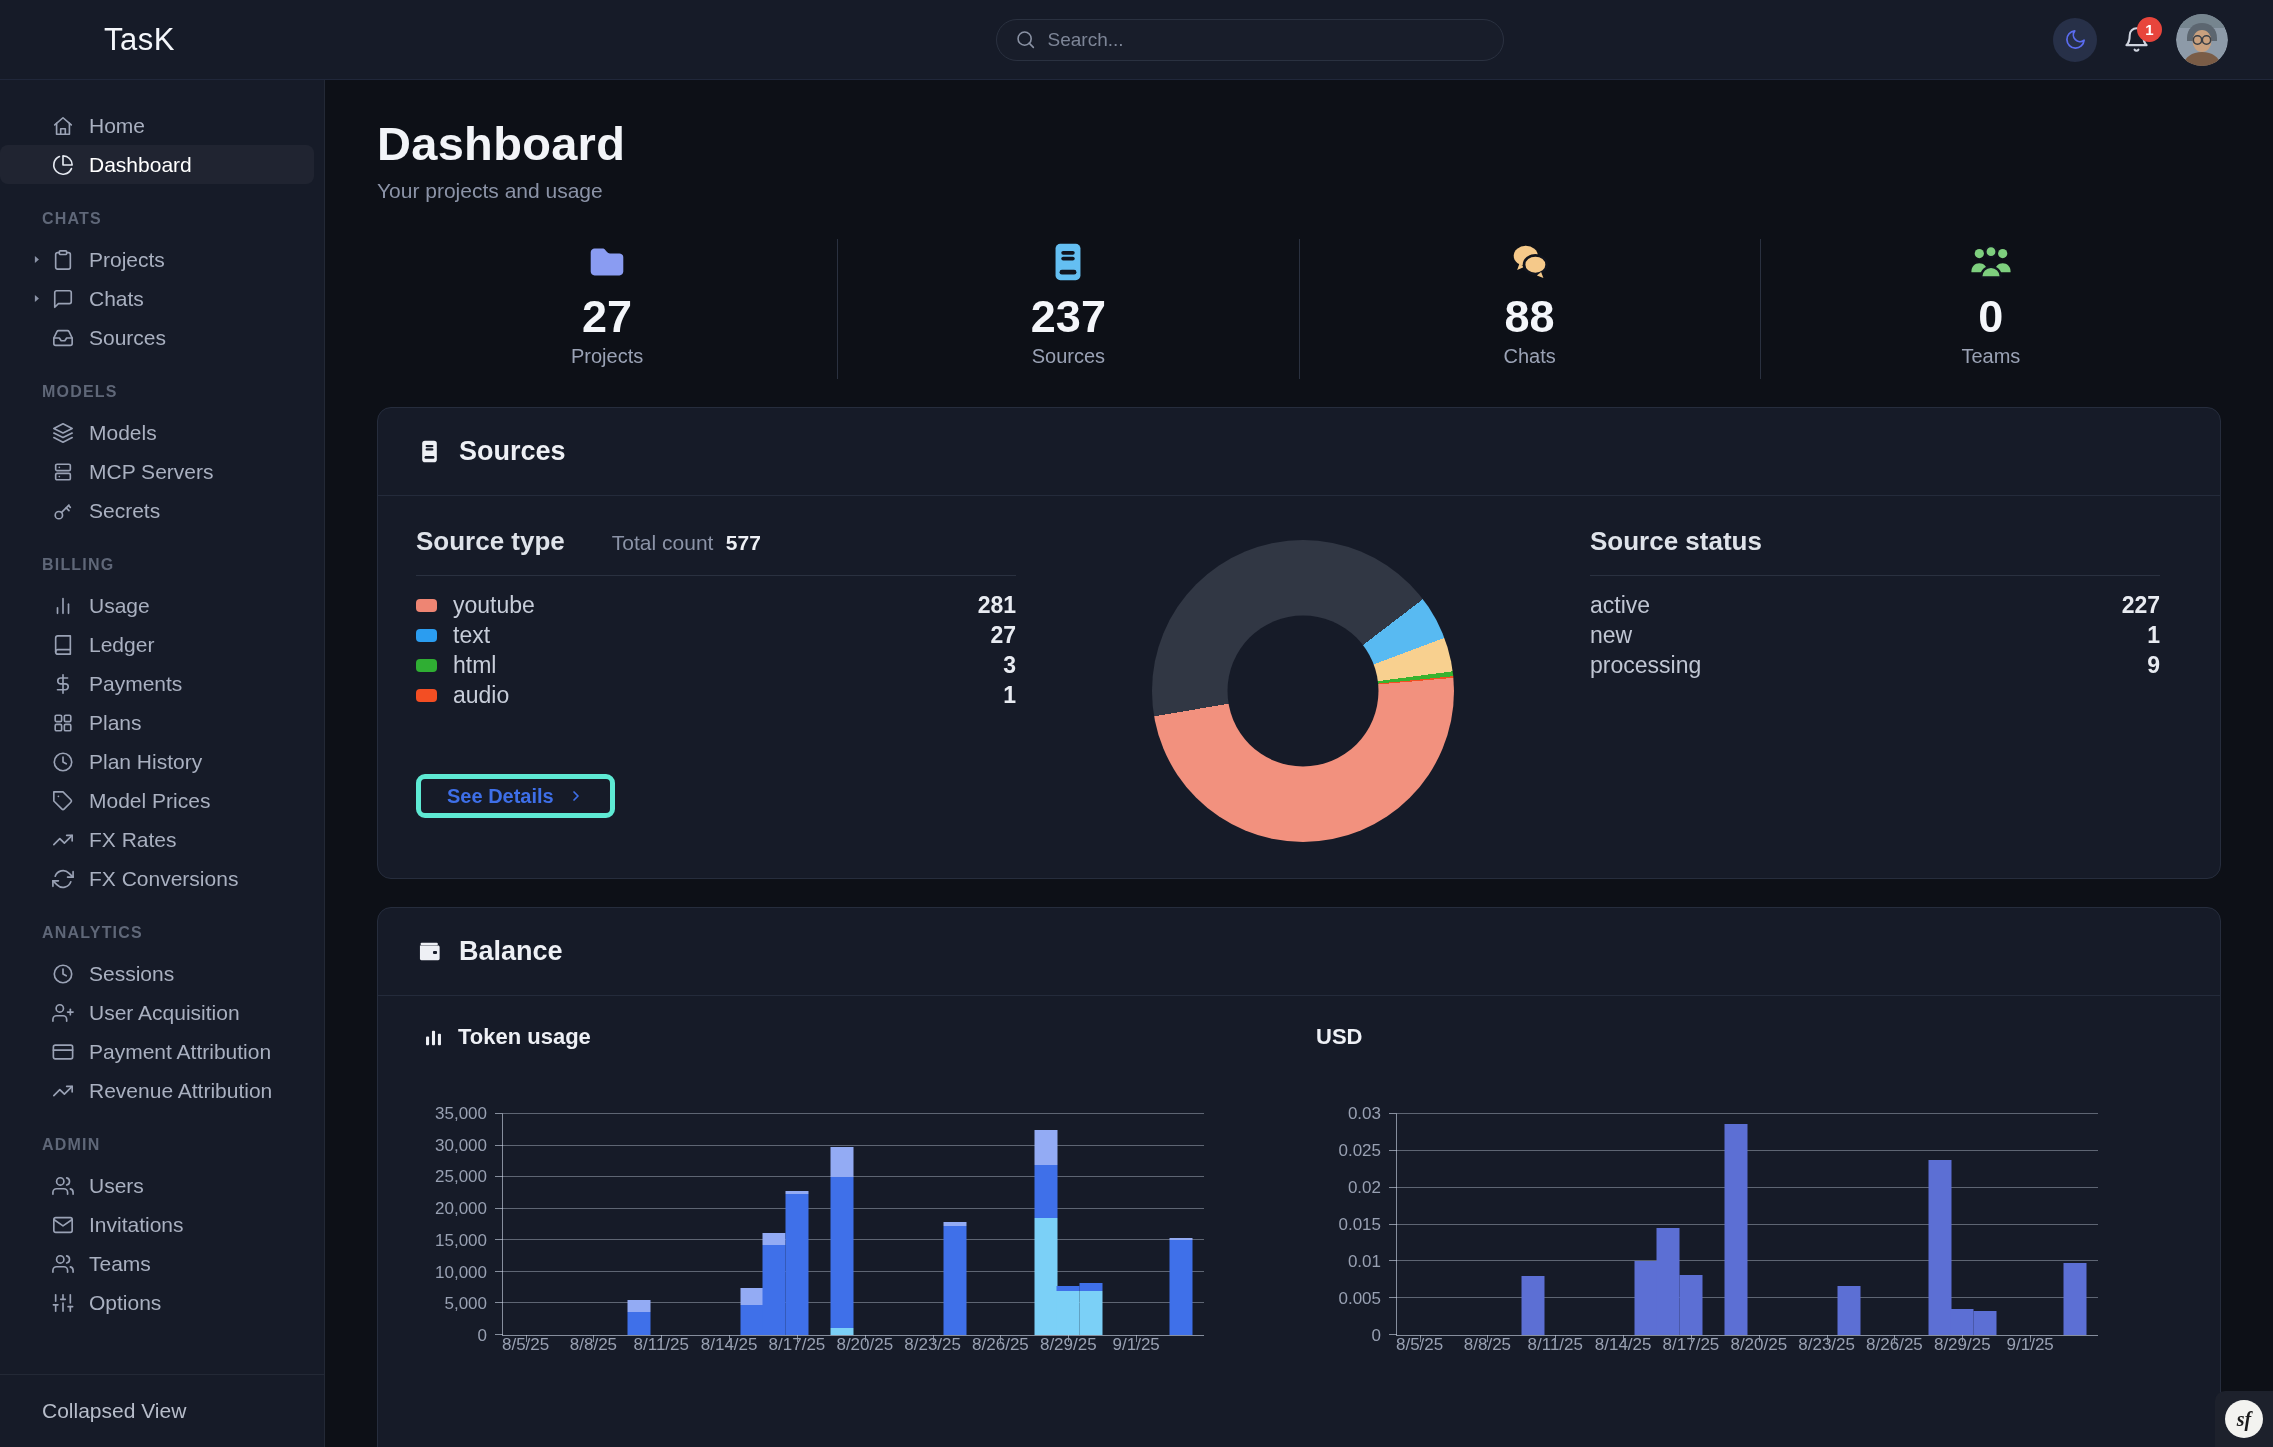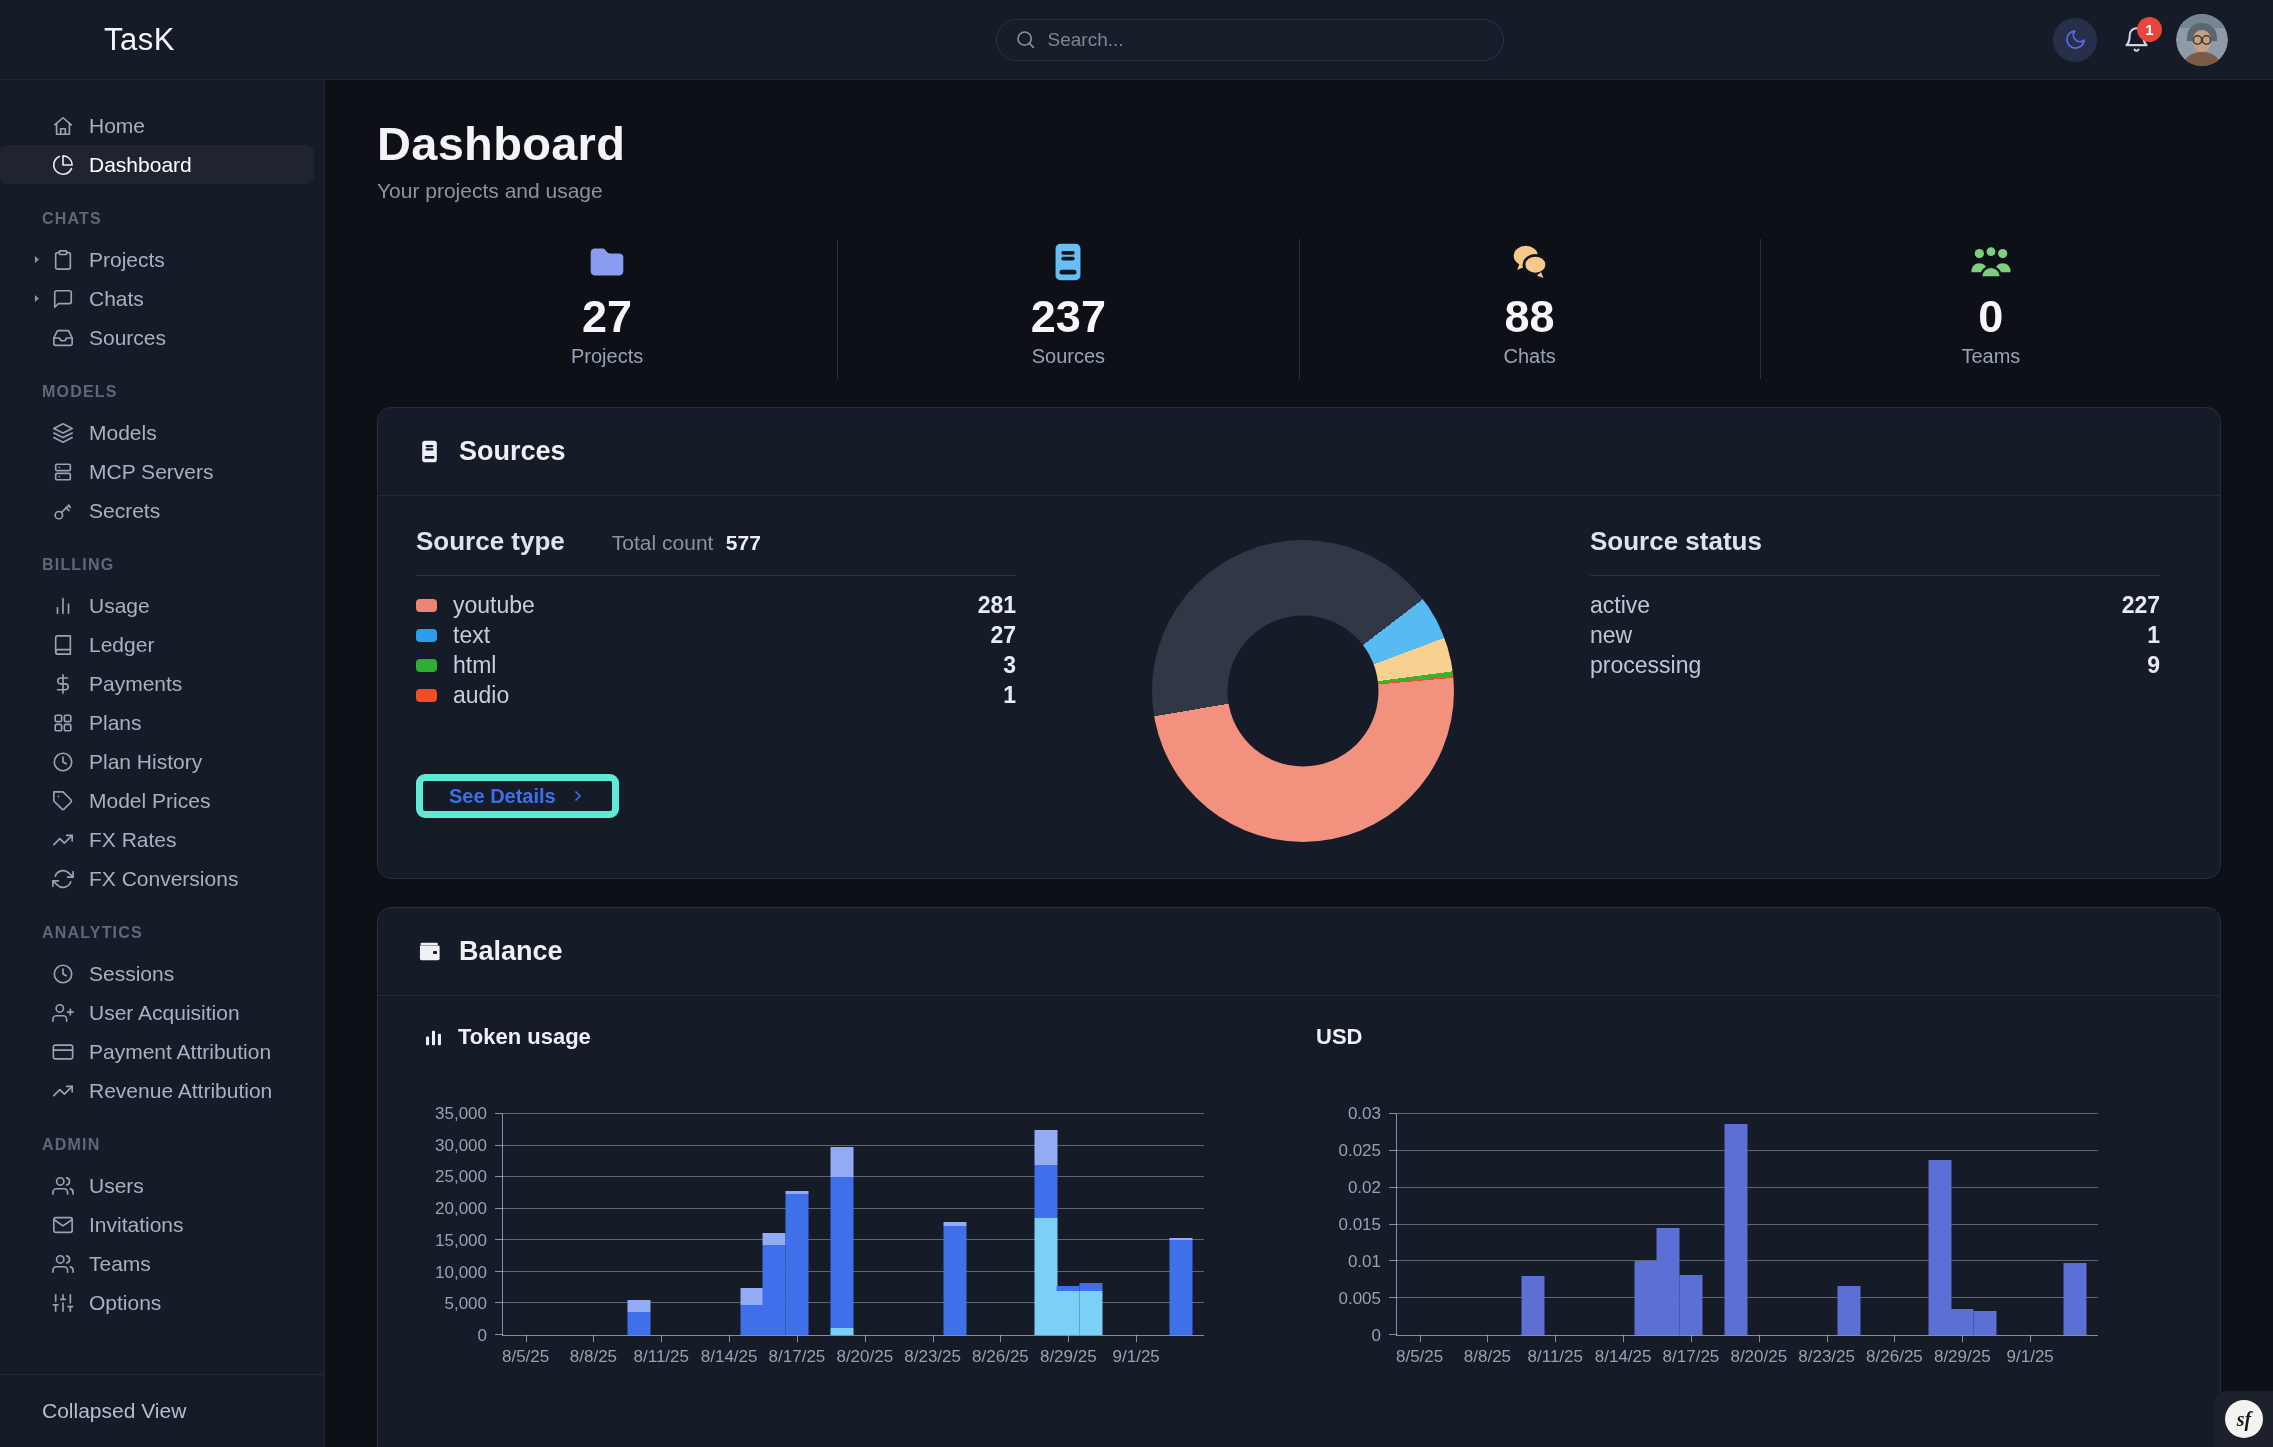--- a/index.html
+++ b/index.html
@@ -77,21 +77,21 @@
   .block-head { display:flex; align-items:baseline; justify-content:flex-start;gap:47px; }
   .block-title { font-size:26px; font-weight:700; color:#dfe3ea; }
   .total-label { font-size:21px; color:#8b93a7; }
   .total-value { font-size:21px; font-weight:700; color:#eef0f5; margin-left:8px;}
   .block-divider { border:none; border-top:1px solid #2a3140; margin:18px 0 14px 0; }
   .legend-row { display:flex; align-items:center; height:30px; font-size:23px; }
   .swatch { width:21px; height:13px; border-radius:4px; flex:none; margin-right:16px; }
   .legend-name { color:#c7cdd9; }
   .legend-count { margin-left:auto; color:#e8ebf1; font-weight:700; }
   .see-details { margin-top:64px; display:inline-flex; align-items:center; gap:14px;
-    padding:0 26px; height:44px; border:7px solid #5eead4; border-radius:9px;
+    padding:0 26px; height:44px; border:5px solid #5eead4; border-radius:9px;
     color:#3e6fe8; font-size:20px; font-weight:700; background:transparent; cursor:pointer;
     font-family:inherit;}
   .see-details svg { width:16px; height:16px; }
 
   .donut-block { flex:1; display:flex; justify-content:center; }
   .donut { width:302px; height:302px; border-radius:50%; position:relative; margin-top:14px;}
   .donut-hole { position:absolute; left:50%; top:50%; width:151px; height:151px;
     border-radius:50%; background:#161b28; transform:translate(-50%,-50%); }
 
   .status-block { width:570px; flex:none; margin-right:30px; }
@@ -111,21 +111,21 @@
   .y-axis { width:80px; flex:none; position:relative; height:222px; }
   .y-tick { position:absolute; right:15px; transform:translateY(50%); font-size:17px;
     color:#98a0b2; white-space:nowrap;}
   .plot { flex:1; position:relative; height:222px;
     border-left:1px solid rgba(195,204,220,.65); border-bottom:1px solid rgba(195,204,220,.65);}
   .gridline { position:absolute; left:0; right:0; height:1px; background:rgba(195,204,220,.42); }
   .y-tick-mark { position:absolute; left:-8px; width:8px; height:1px;
     background:rgba(195,204,220,.65); }
   .x-tick-mark { position:absolute; top:100%; width:1px; height:7px;
     background:rgba(195,204,220,.65); }
-  .x-label { position:absolute; top:100%; margin-top:12px; transform:translateX(-50%);
+  .x-label { position:absolute; top:100%; margin-top:0; transform:translateX(-50%);
     font-size:17px; color:#98a0b2; white-space:nowrap; }
   .bar { position:absolute; bottom:0; top:0; width:23px; transform:translateX(-50%);
     display:flex; flex-direction:column-reverse; }
   .seg { width:100%; }
 
   
   .sf-toolbar { position:fixed; right:0; bottom:0; width:58px; height:56px; background:#1d212c;
     border-top-left-radius:10px; display:flex; align-items:center; justify-content:center; }
   .sf-circle { width:38px; height:38px; background:#f3f3f0; border-radius:50%;
     display:flex; align-items:center; justify-content:center;

